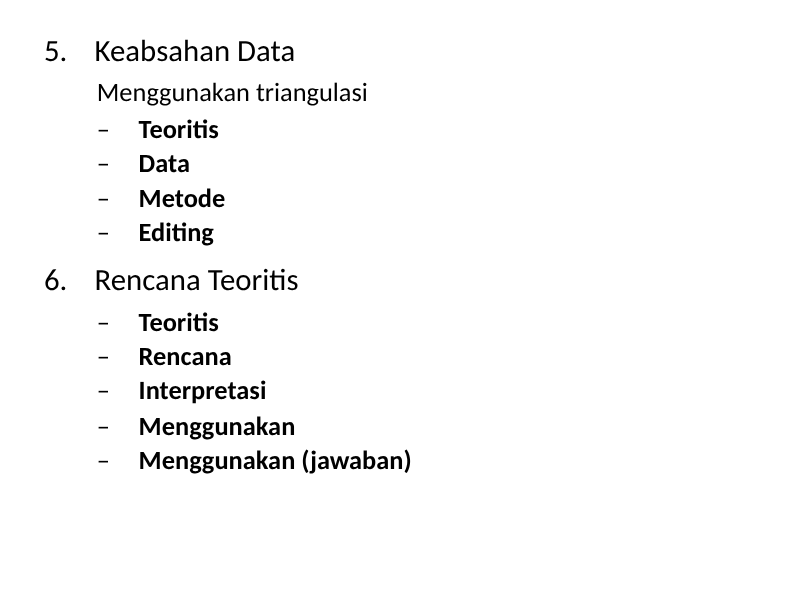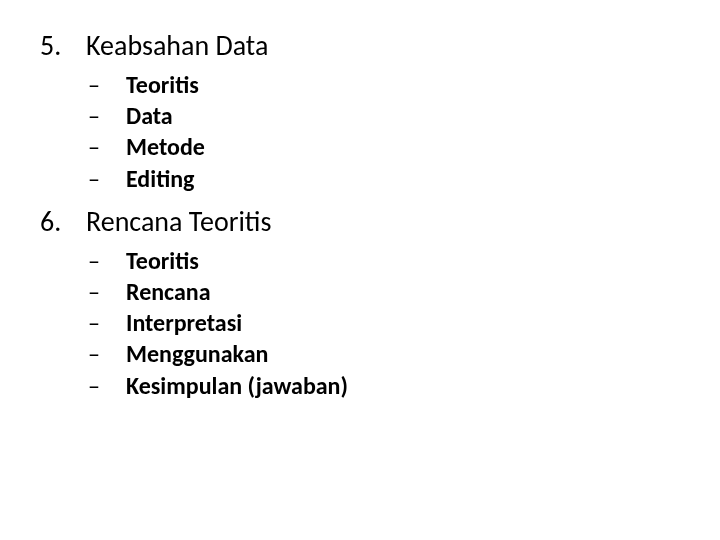--- a/index.html
+++ b/index.html
@@ -62,20 +62,21 @@
 </head>
 <body>
 
 <div class="slide">
 
   <div class="ol-row">
     <span class="ol-num">5.</span>
     <span class="ol-text">Keabsahan Data</span>
   </div>
 
+  <div class="intro">Menggunakan triangulasi</div>
 
   <div class="dash-row">
     <span class="dash">–</span>
     <span class="dash-text">Teoritis</span>
   </div>
   <div class="dash-row">
     <span class="dash">–</span>
     <span class="dash-text">Data</span>
   </div>
   <div class="dash-row">
@@ -105,16 +106,16 @@
   <div class="dash-row">
     <span class="dash">–</span>
     <span class="dash-text">Interpretasi</span>
   </div>
   <div class="dash-row">
     <span class="dash">–</span>
     <span class="dash-text">Menggunakan</span>
   </div>
   <div class="dash-row">
     <span class="dash">–</span>
-    <span class="dash-text">Kesimpulan (jawaban)</span>
+    <span class="dash-text">Menggunakan (jawaban)</span>
   </div>
 
 </div>
 
 </body></html>

